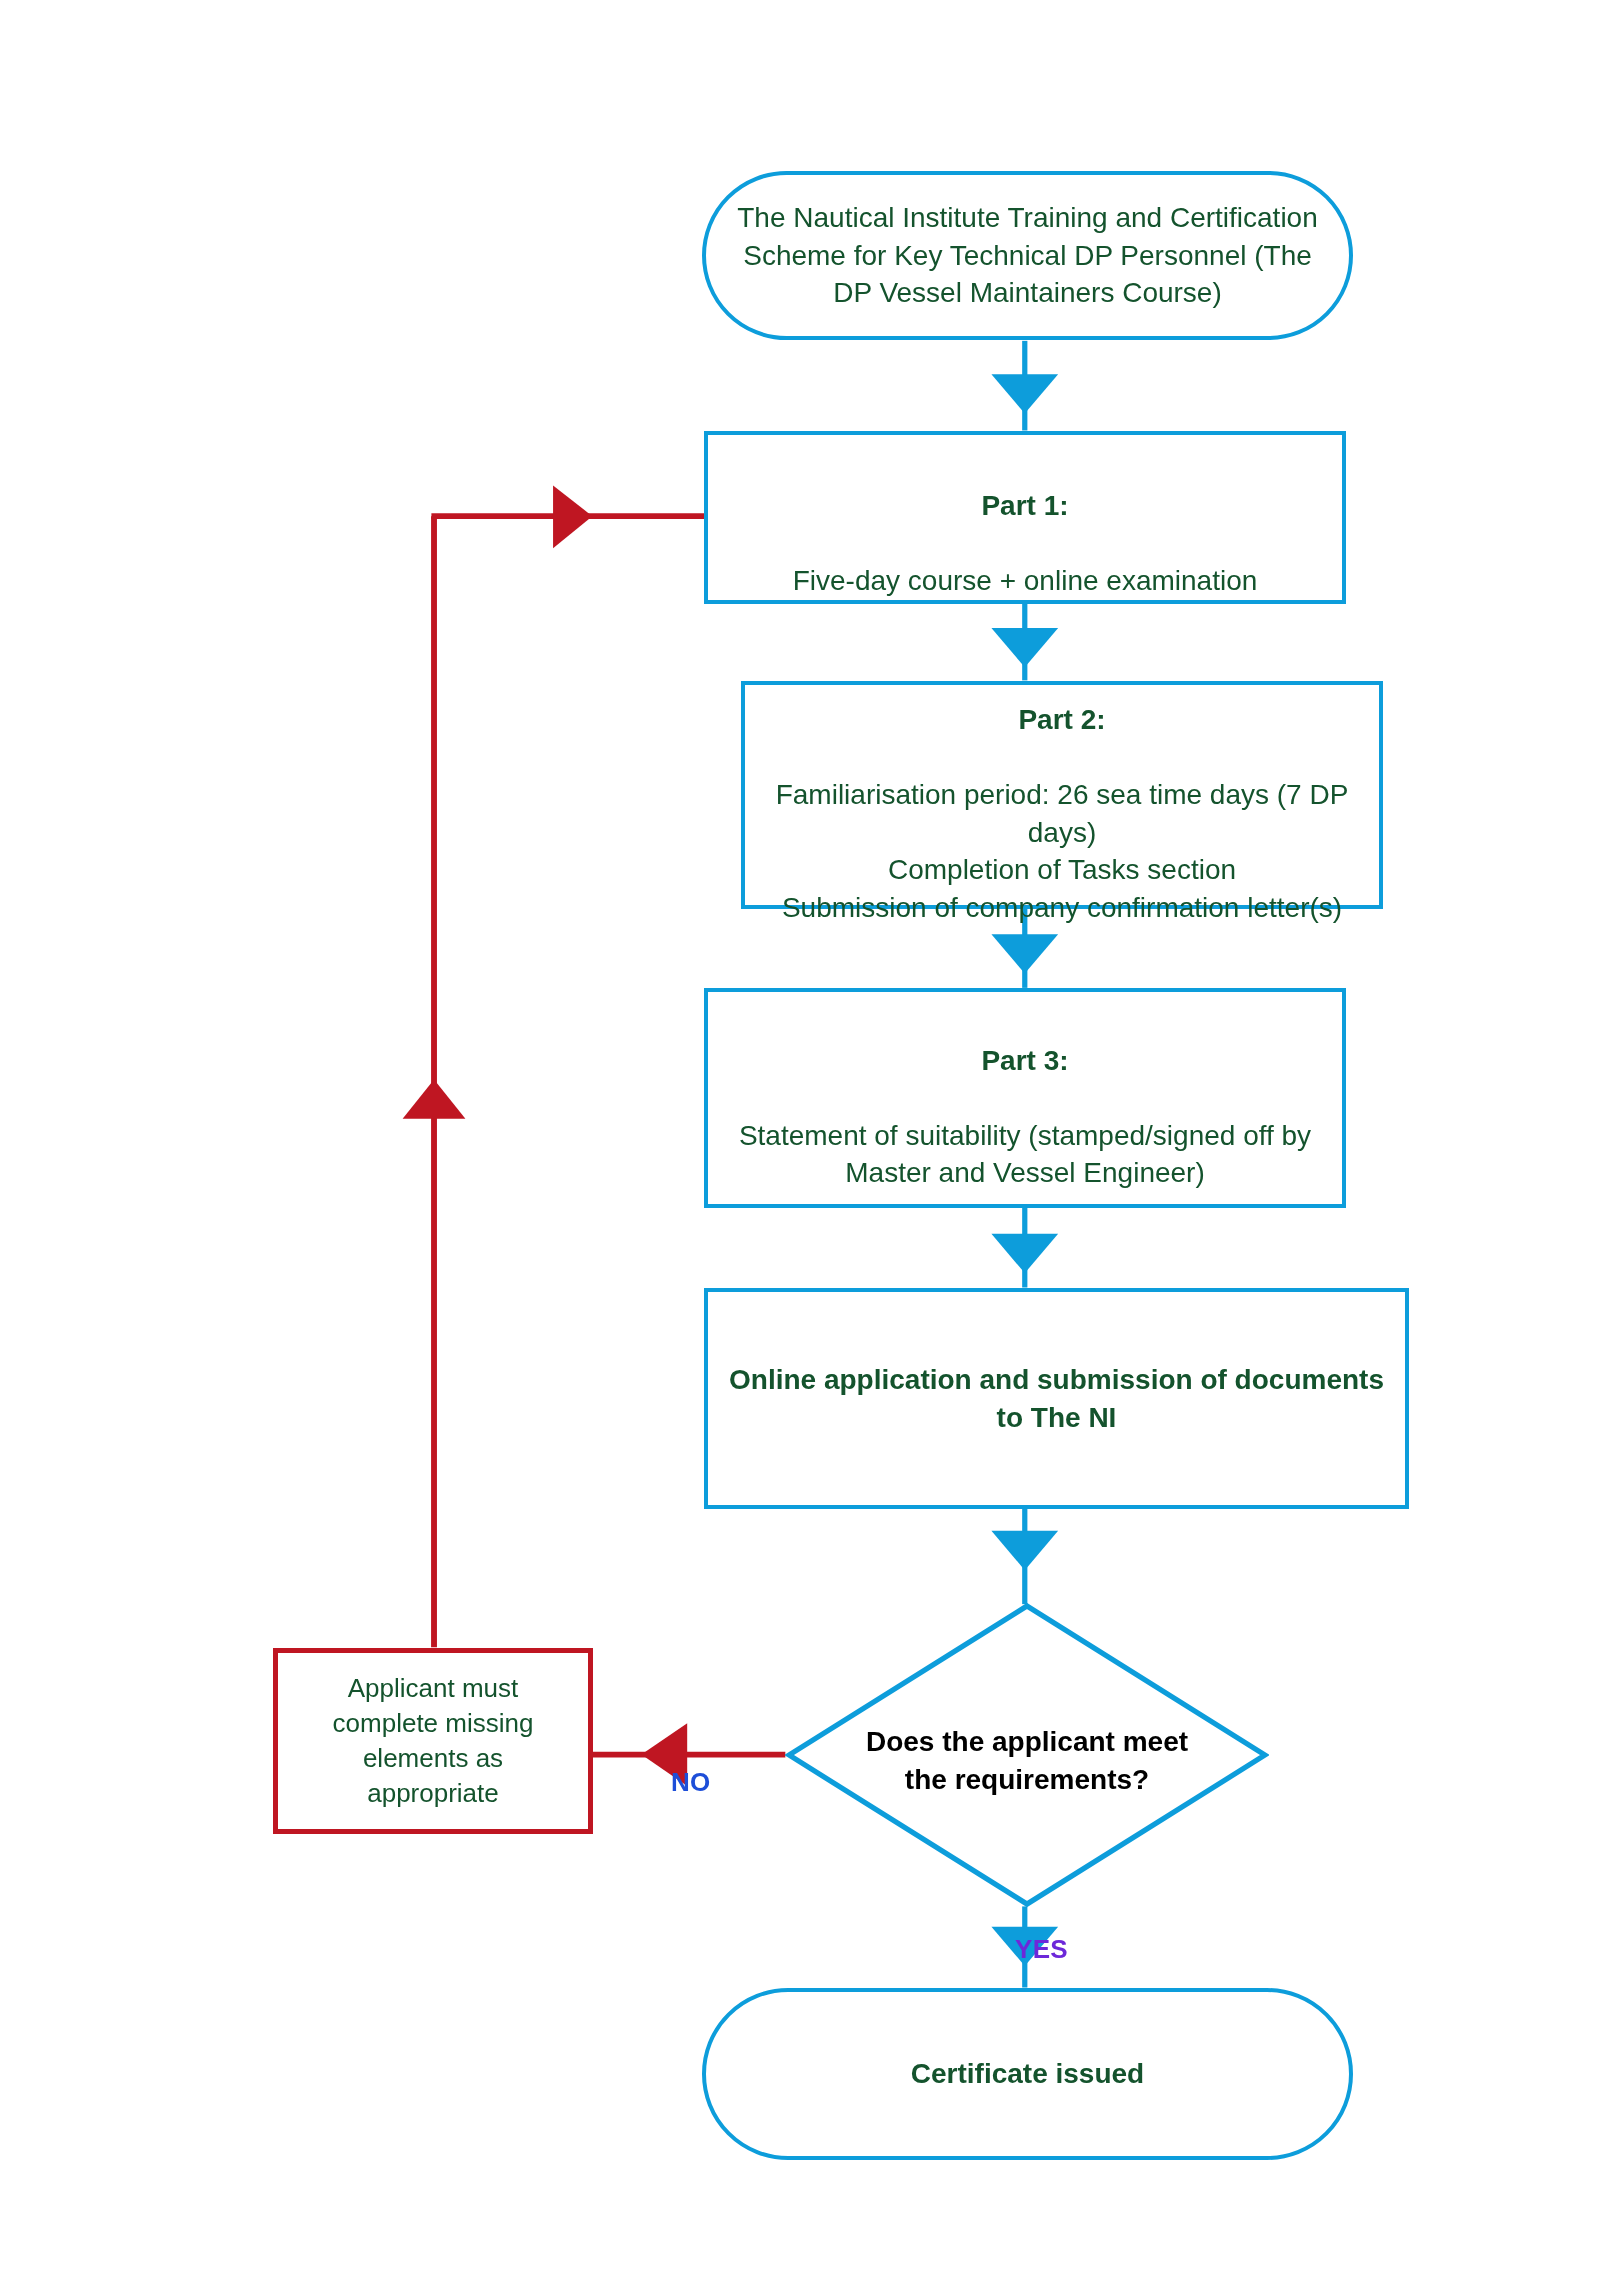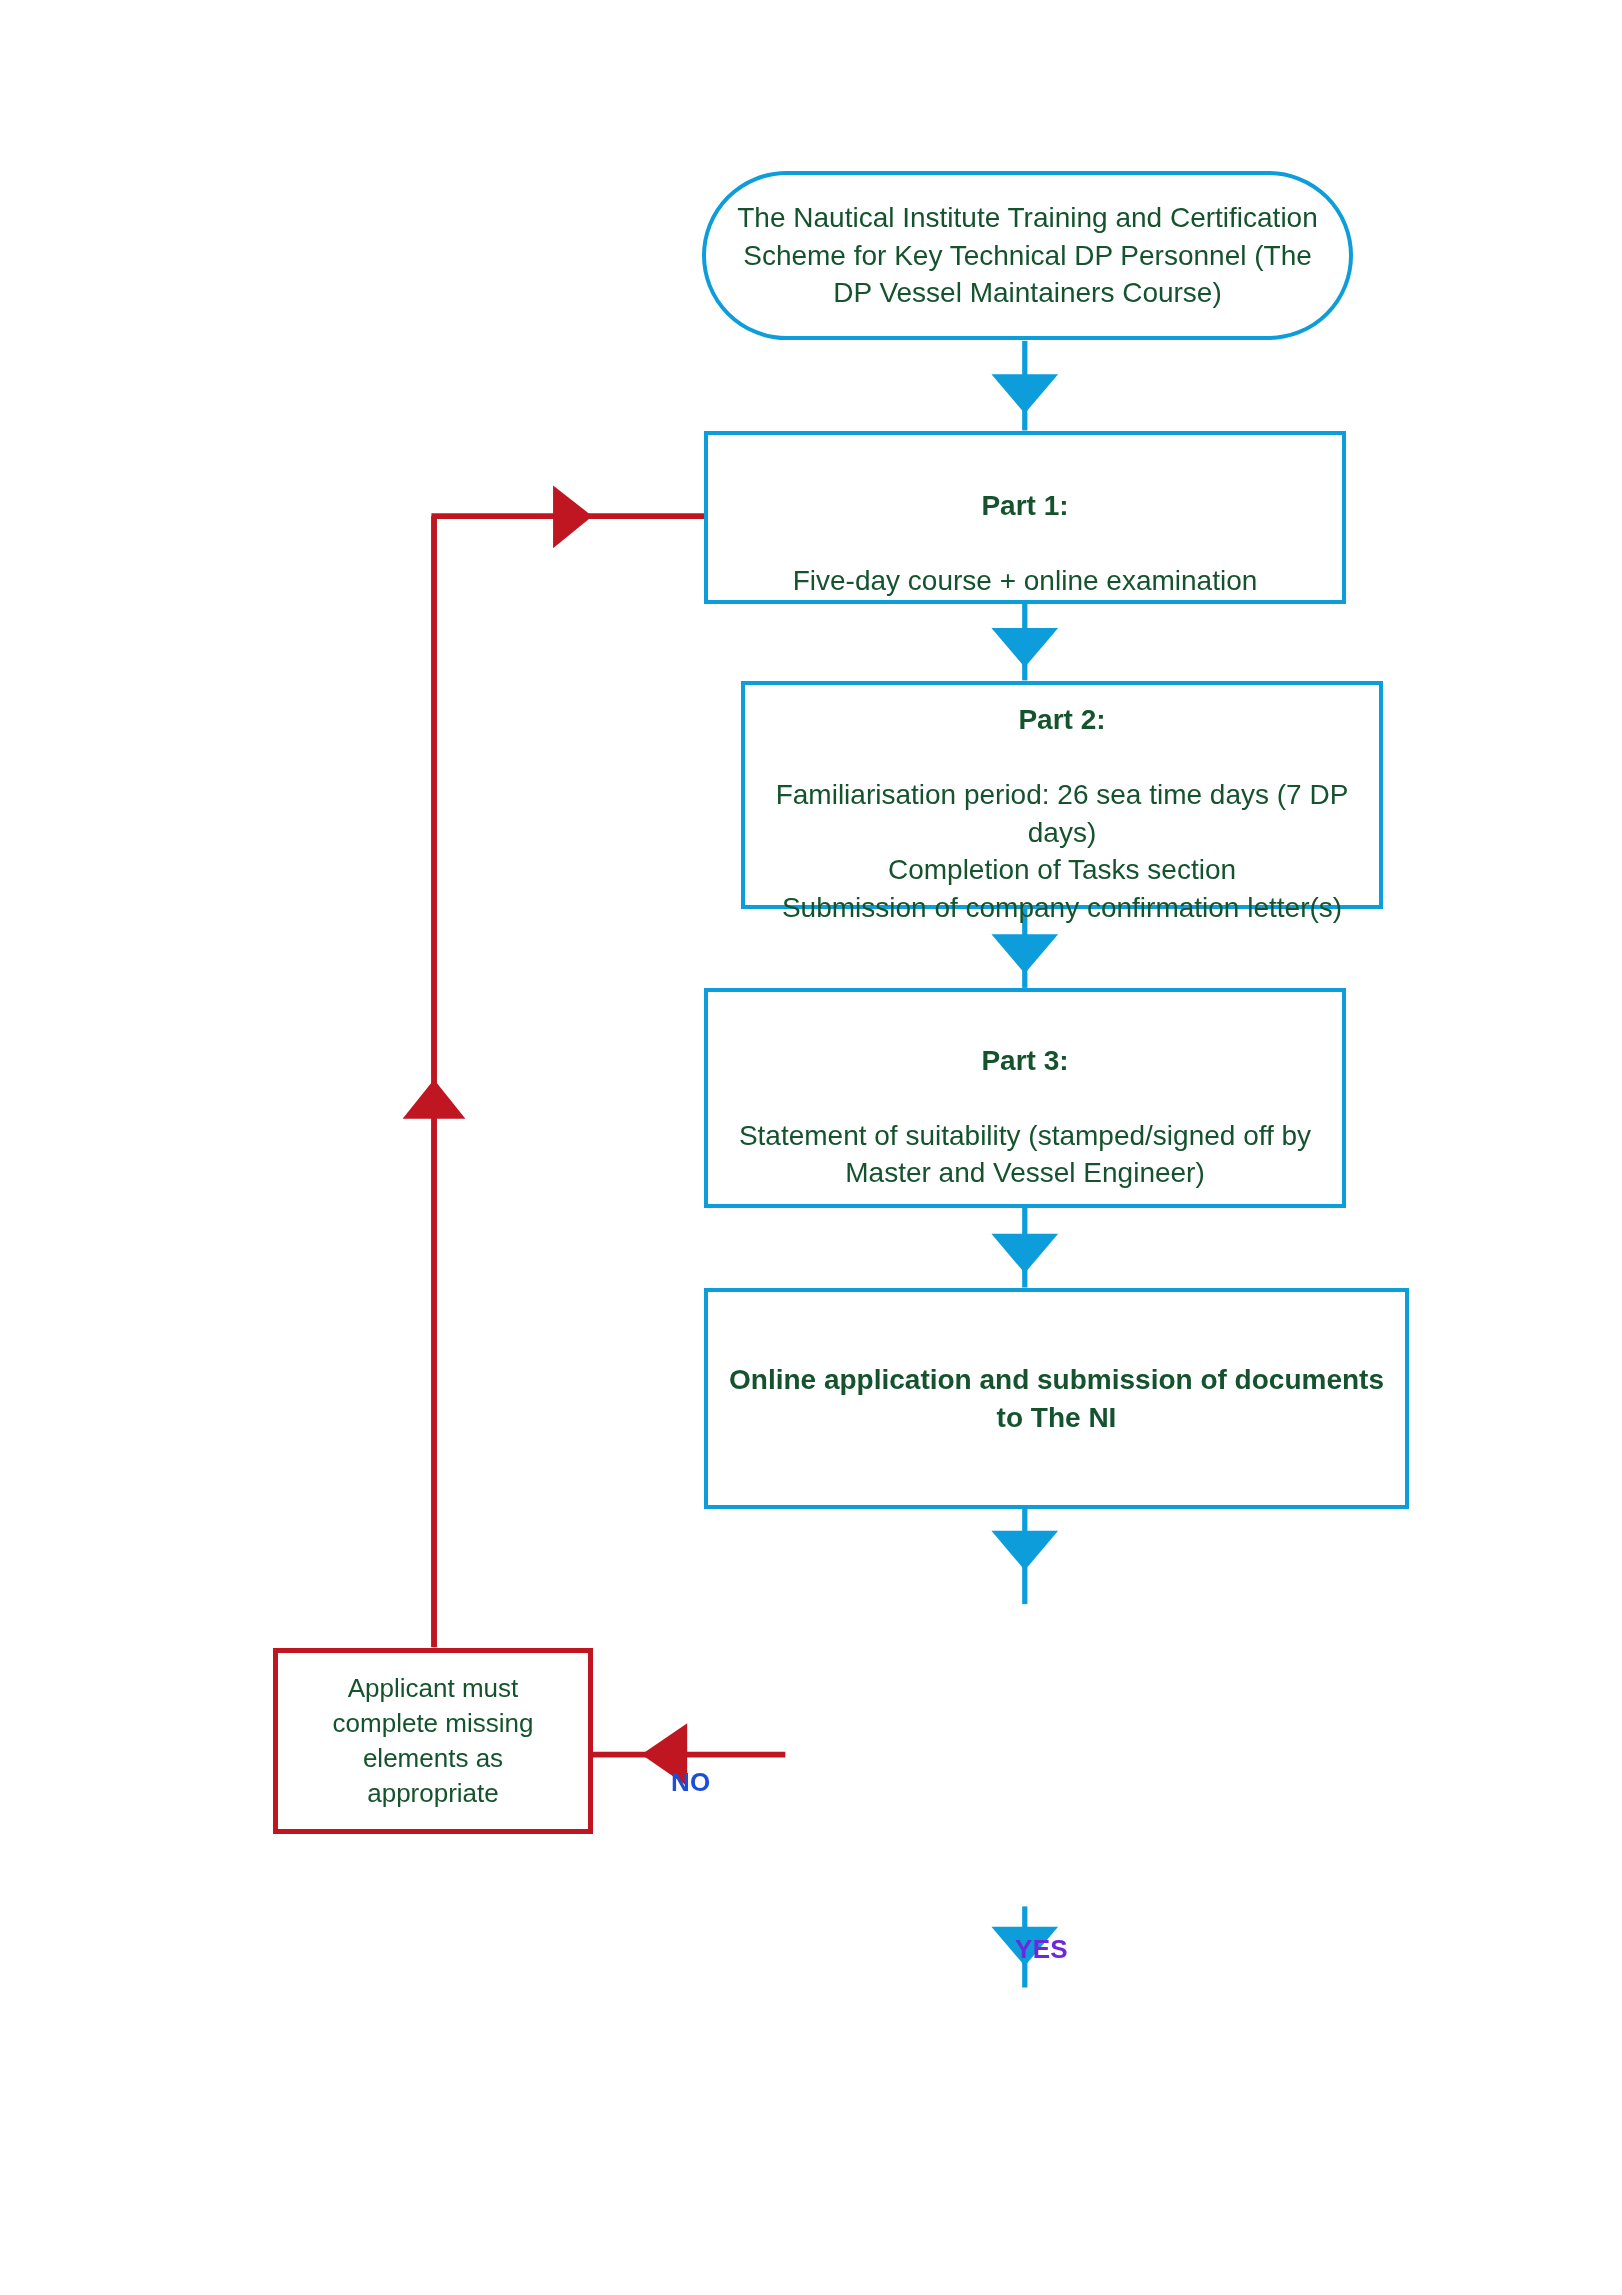--- a/index.html
+++ b/index.html
@@ -211,23 +211,33 @@
     <span class="txt">
       <span class="bold-line">Part 3:</span><br>
       <span>Statement of suitability (stamped/signed off by Master and Vessel Engineer)</span>
     </span>
   </div>
 
   <div class="node node-process-blue" id="node-online">
     <span class="txt">Online application and submission of documents to The NI</span>
   </div>
 
+  <div id="node-decision">
+    <svg viewBox="0 0 740 468">
+      <polygon points="370,6 734,234 370,462 6,234" fill="#ffffff" stroke="#0d9ddb" stroke-width="8"></polygon>
+    </svg>
+    <span class="diamond-label">Does the applicant meet
+the requirements?</span>
+  </div>
 
   <div class="node node-process-red" id="node-remediation">
     <span class="txt">Applicant must complete missing elements as appropriate</span>
   </div>
 
+  <div class="node node-terminator" id="node-certificate">
+    <span class="txt">Certificate issued</span>
+  </div>
 
   <span class="edge-label" id="label-no">NO</span>
   <span class="edge-label" id="label-yes">YES</span>
 
 </div>
 
 
 </body></html>

